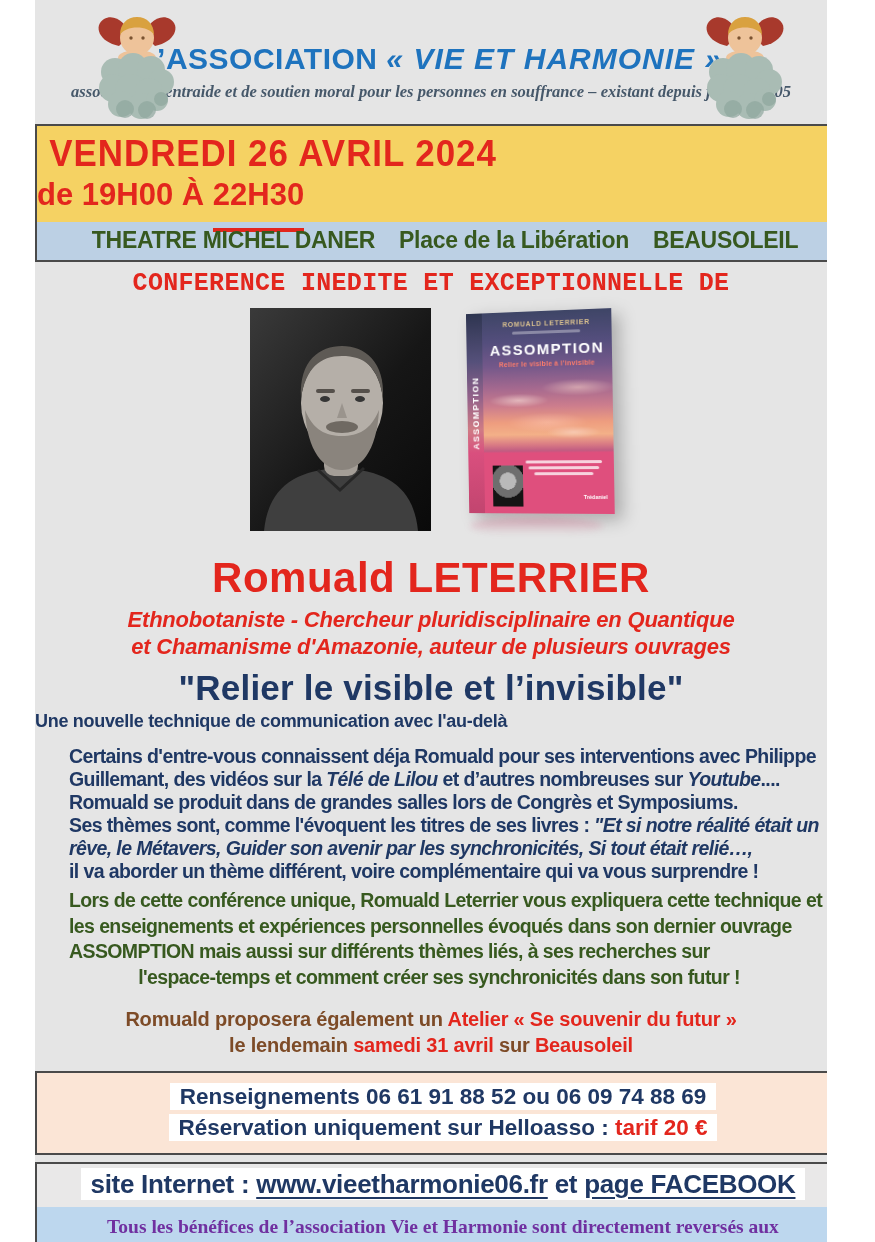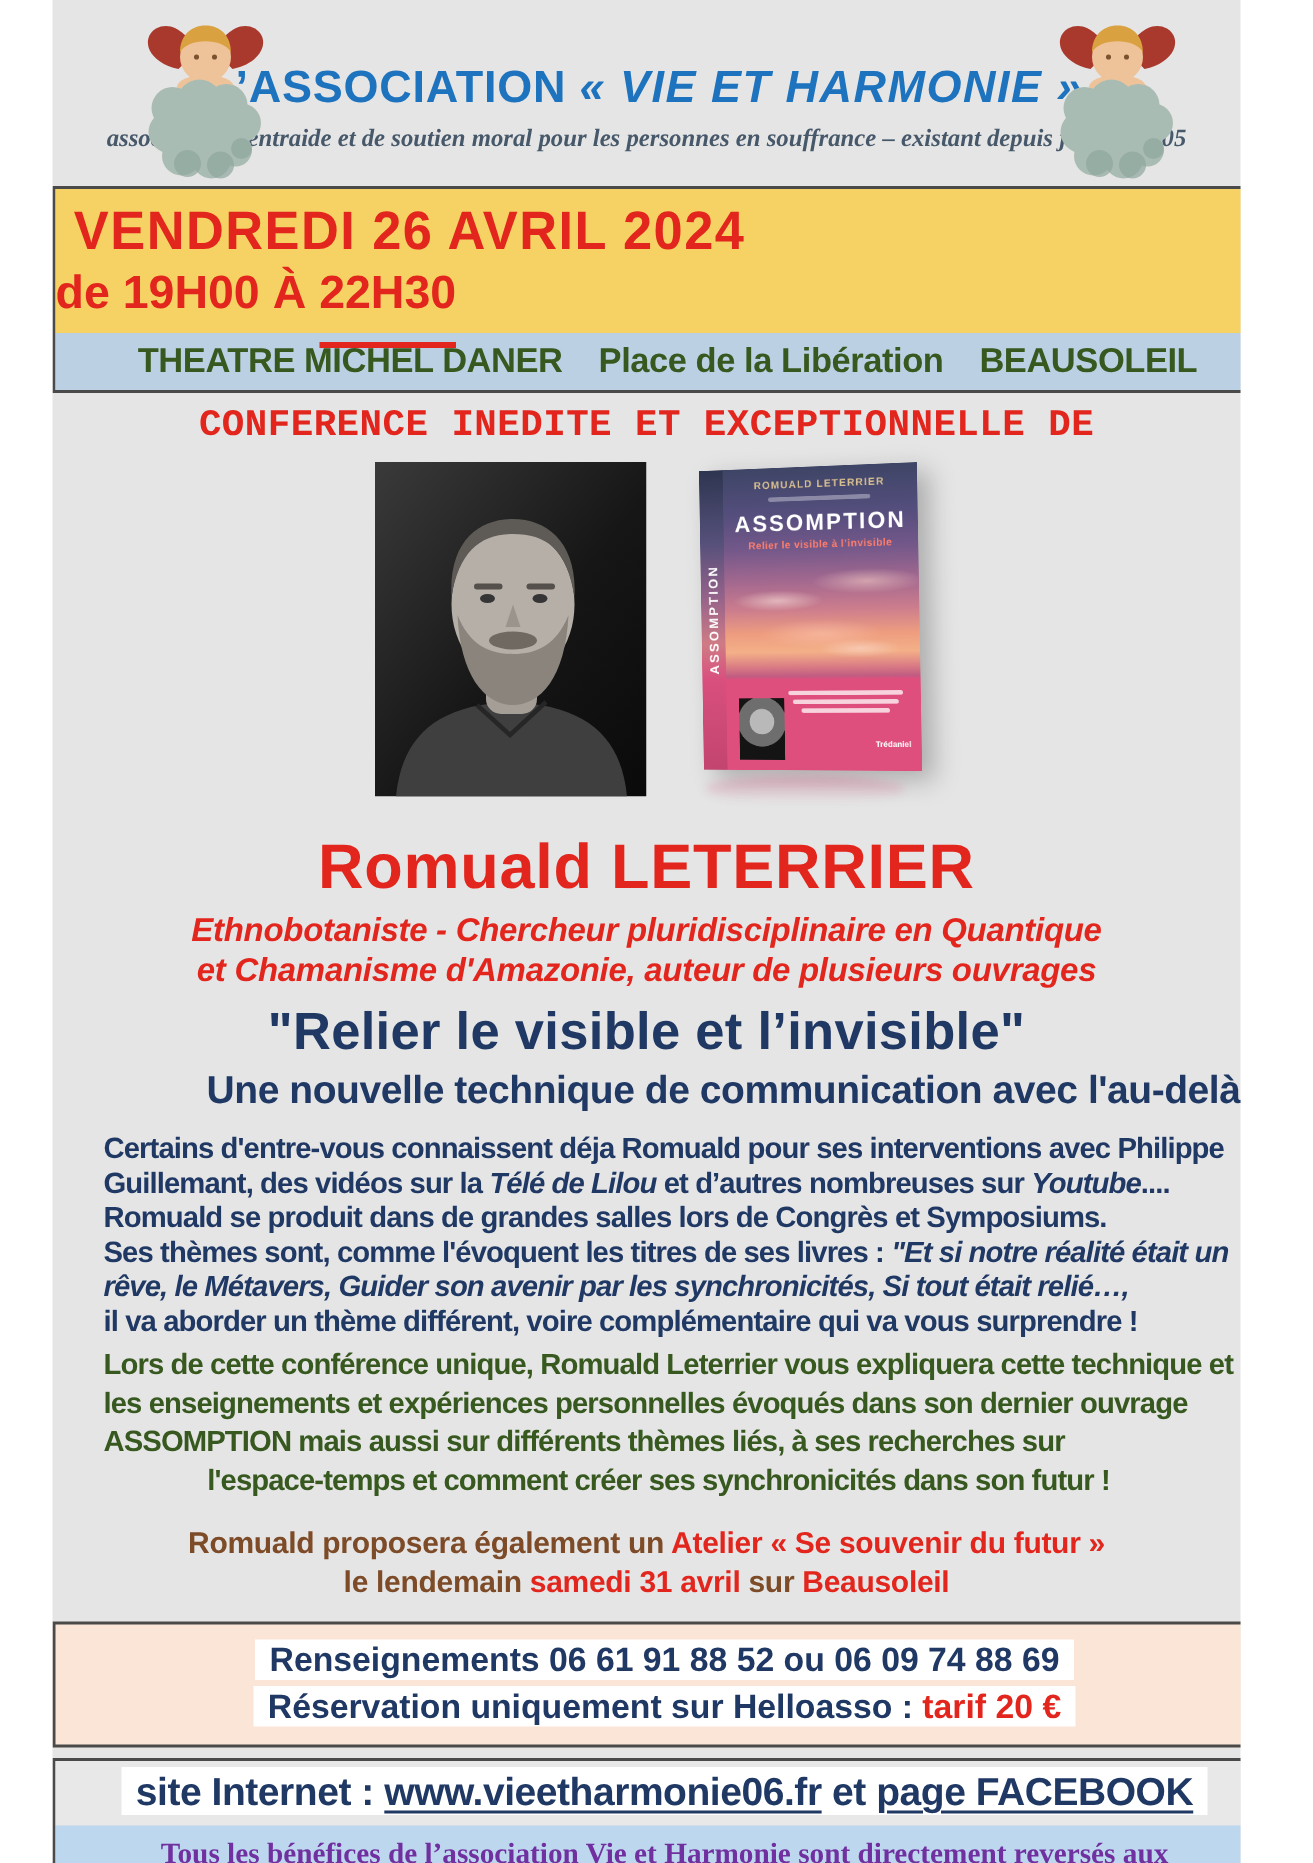--- a/index.html
+++ b/index.html
@@ -70,21 +70,21 @@
   .book-reflection{width:88%;height:18px;margin:3px auto 0;filter:blur(3px);
       background:linear-gradient(180deg, rgba(215,90,130,.35), rgba(255,255,255,0));border-radius:50%/9px;}
 
   
   .speaker-name{margin:14px 0 0;text-align:center;font-size:42px;font-weight:bold;color:var(--red);letter-spacing:.5px;}
   .speaker-role{text-align:center;font-size:22px;line-height:27px;font-weight:bold;font-style:italic;
                 color:var(--red);letter-spacing:-.2px;margin-top:4px;}
   .speaker-role div{white-space:nowrap;}
 
   .talk-title{margin-top:8px;text-align:center;font-size:35px;font-weight:bold;color:var(--navy);letter-spacing:.2px;}
-  .talk-subtitle{margin-top:3px;text-align:right;font-size:26px;font-weight:bold;color:var(--navy);letter-spacing:-.3px;}
+  .talk-subtitle{margin-top:3px;text-align:left;font-size:18px;font-weight:bold;color:var(--navy);letter-spacing:-.3px;}
 
   .para{margin:5px 18px 0 34px;font-weight:bold;letter-spacing:-.6px;}
   .para div{white-space:nowrap;}
   .para-intro{color:var(--green);font-size:19.5px;line-height:25.5px;}
   .para-intro .center{text-align:center;}
   .para-details{color:var(--navy);font-size:19.5px;line-height:23px;margin-top:13px;}
 
   .workshop-note{margin-top:16px;text-align:center;font-size:20px;line-height:26px;font-weight:bold;letter-spacing:-.2px;}
 
   .info-box{width:812px;margin:13px auto 0;border:2px solid var(--border-color);background:var(--peach-bg);

